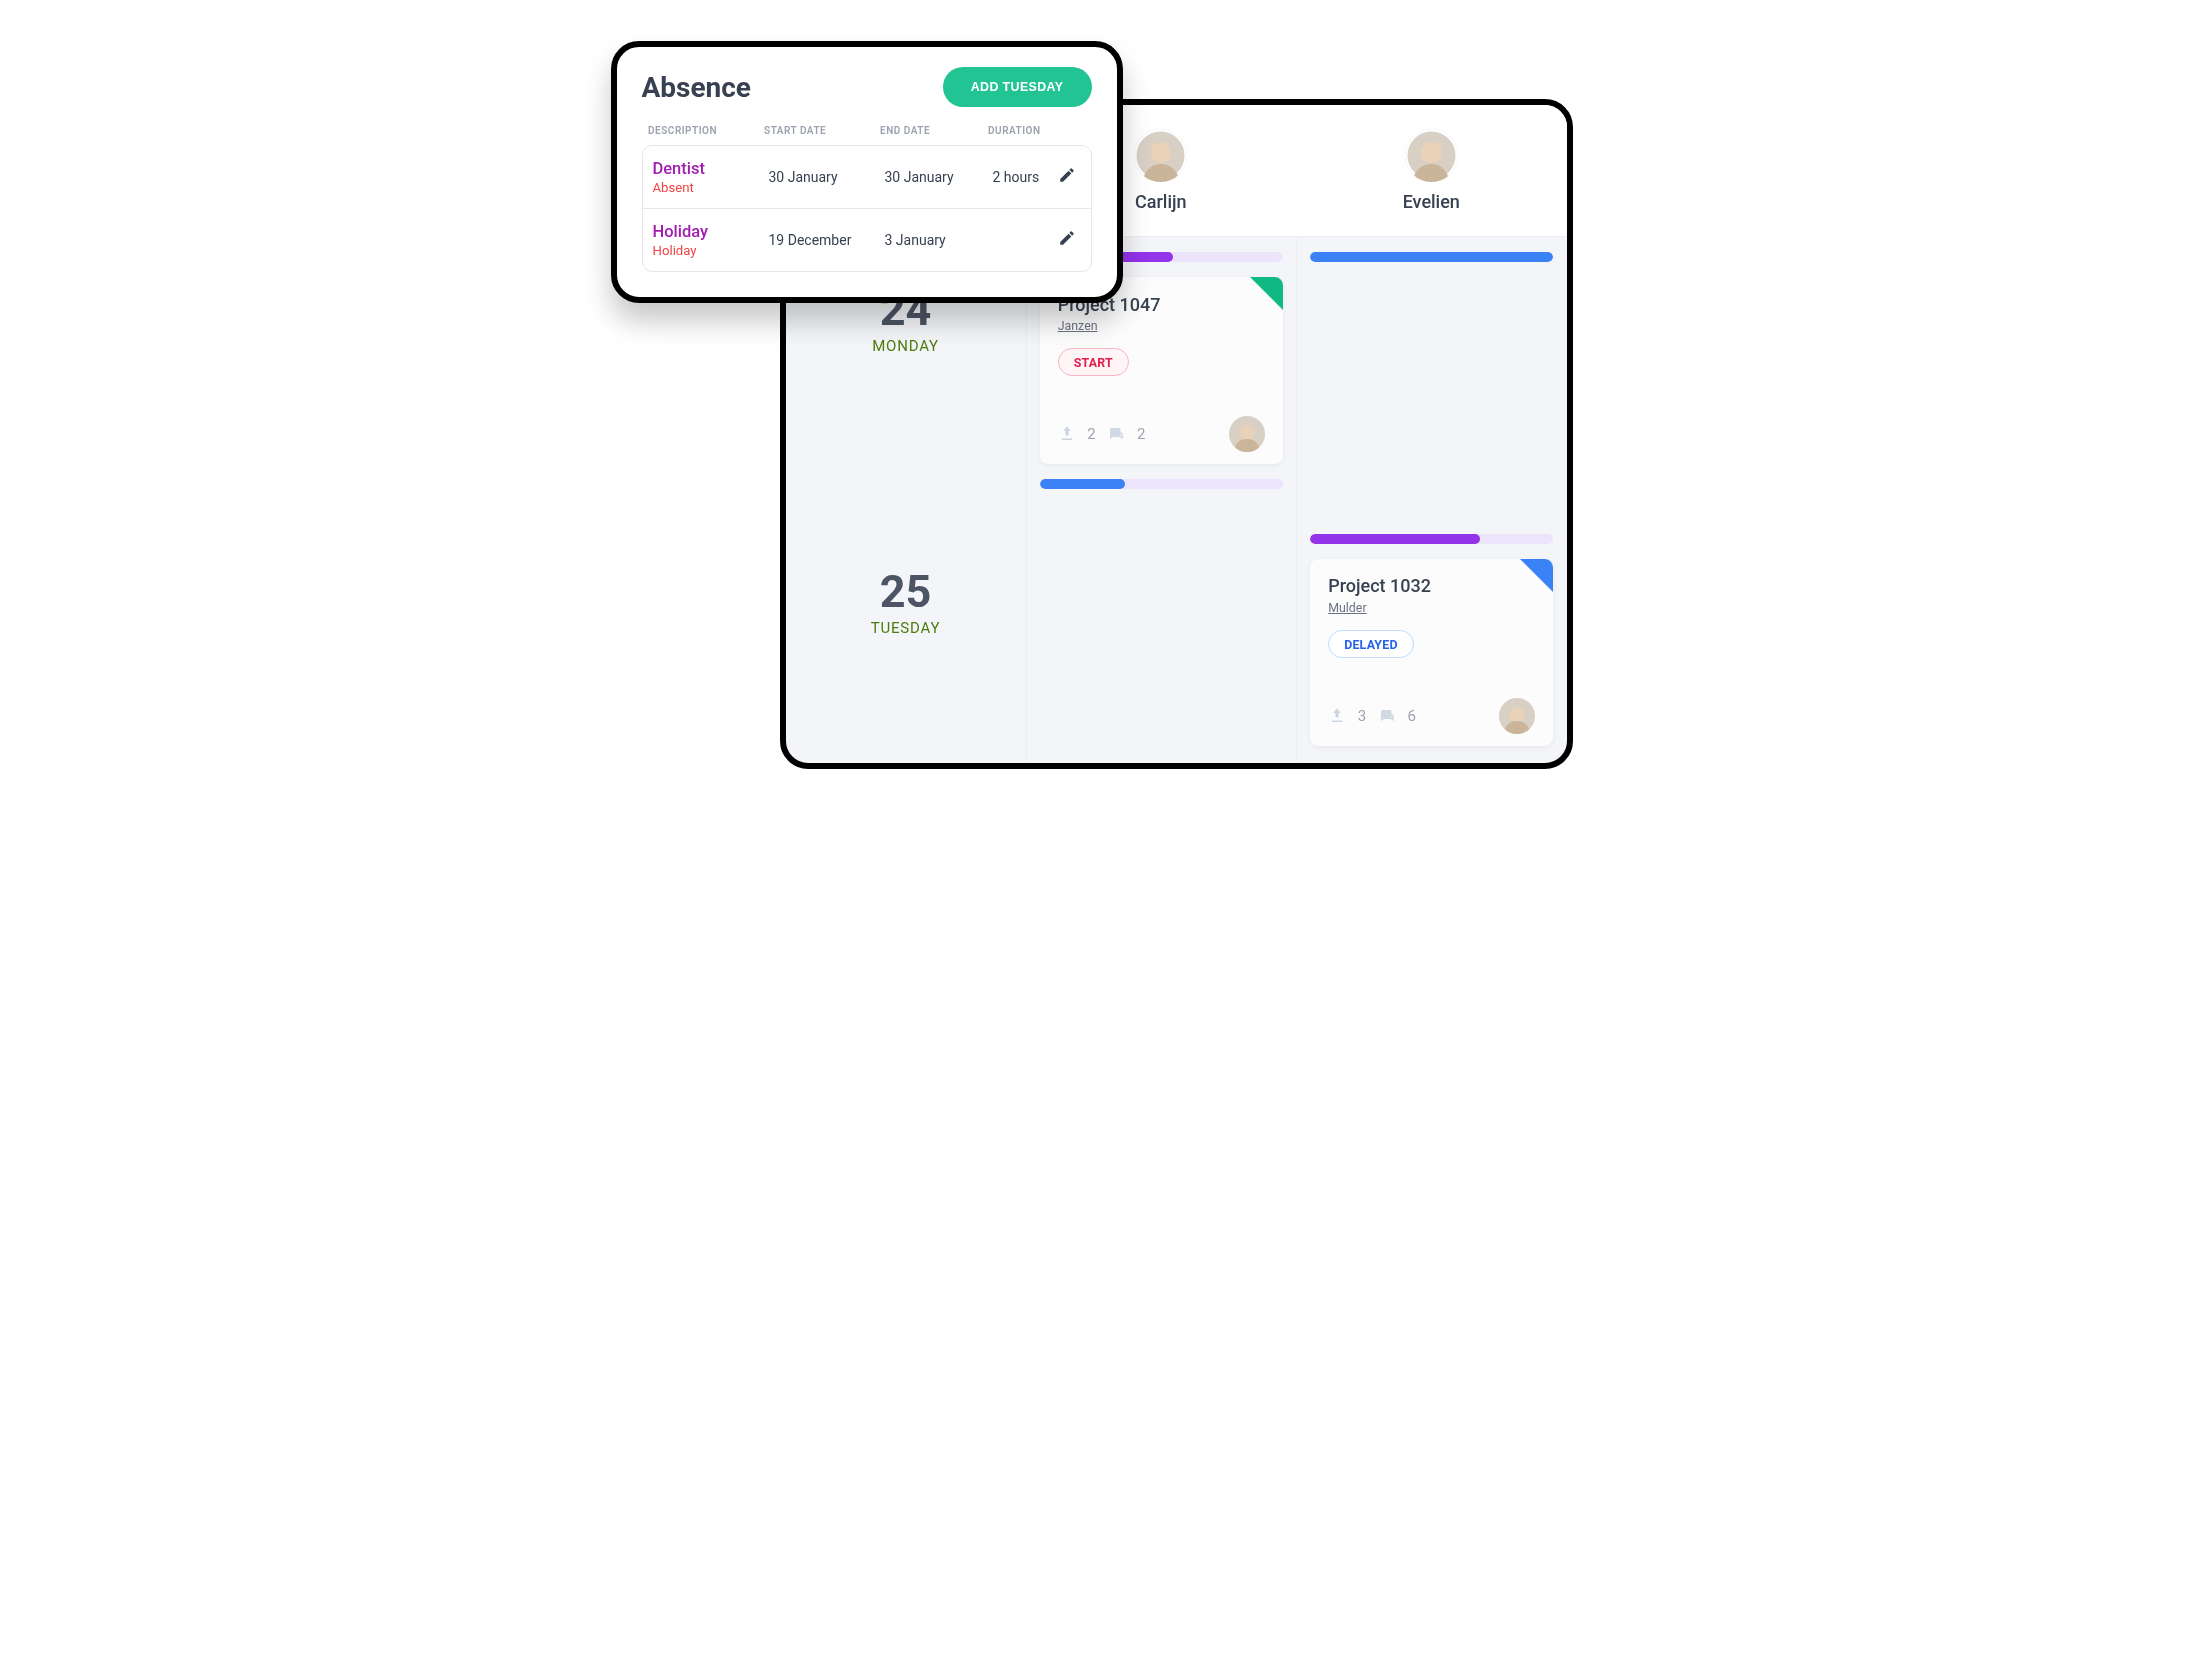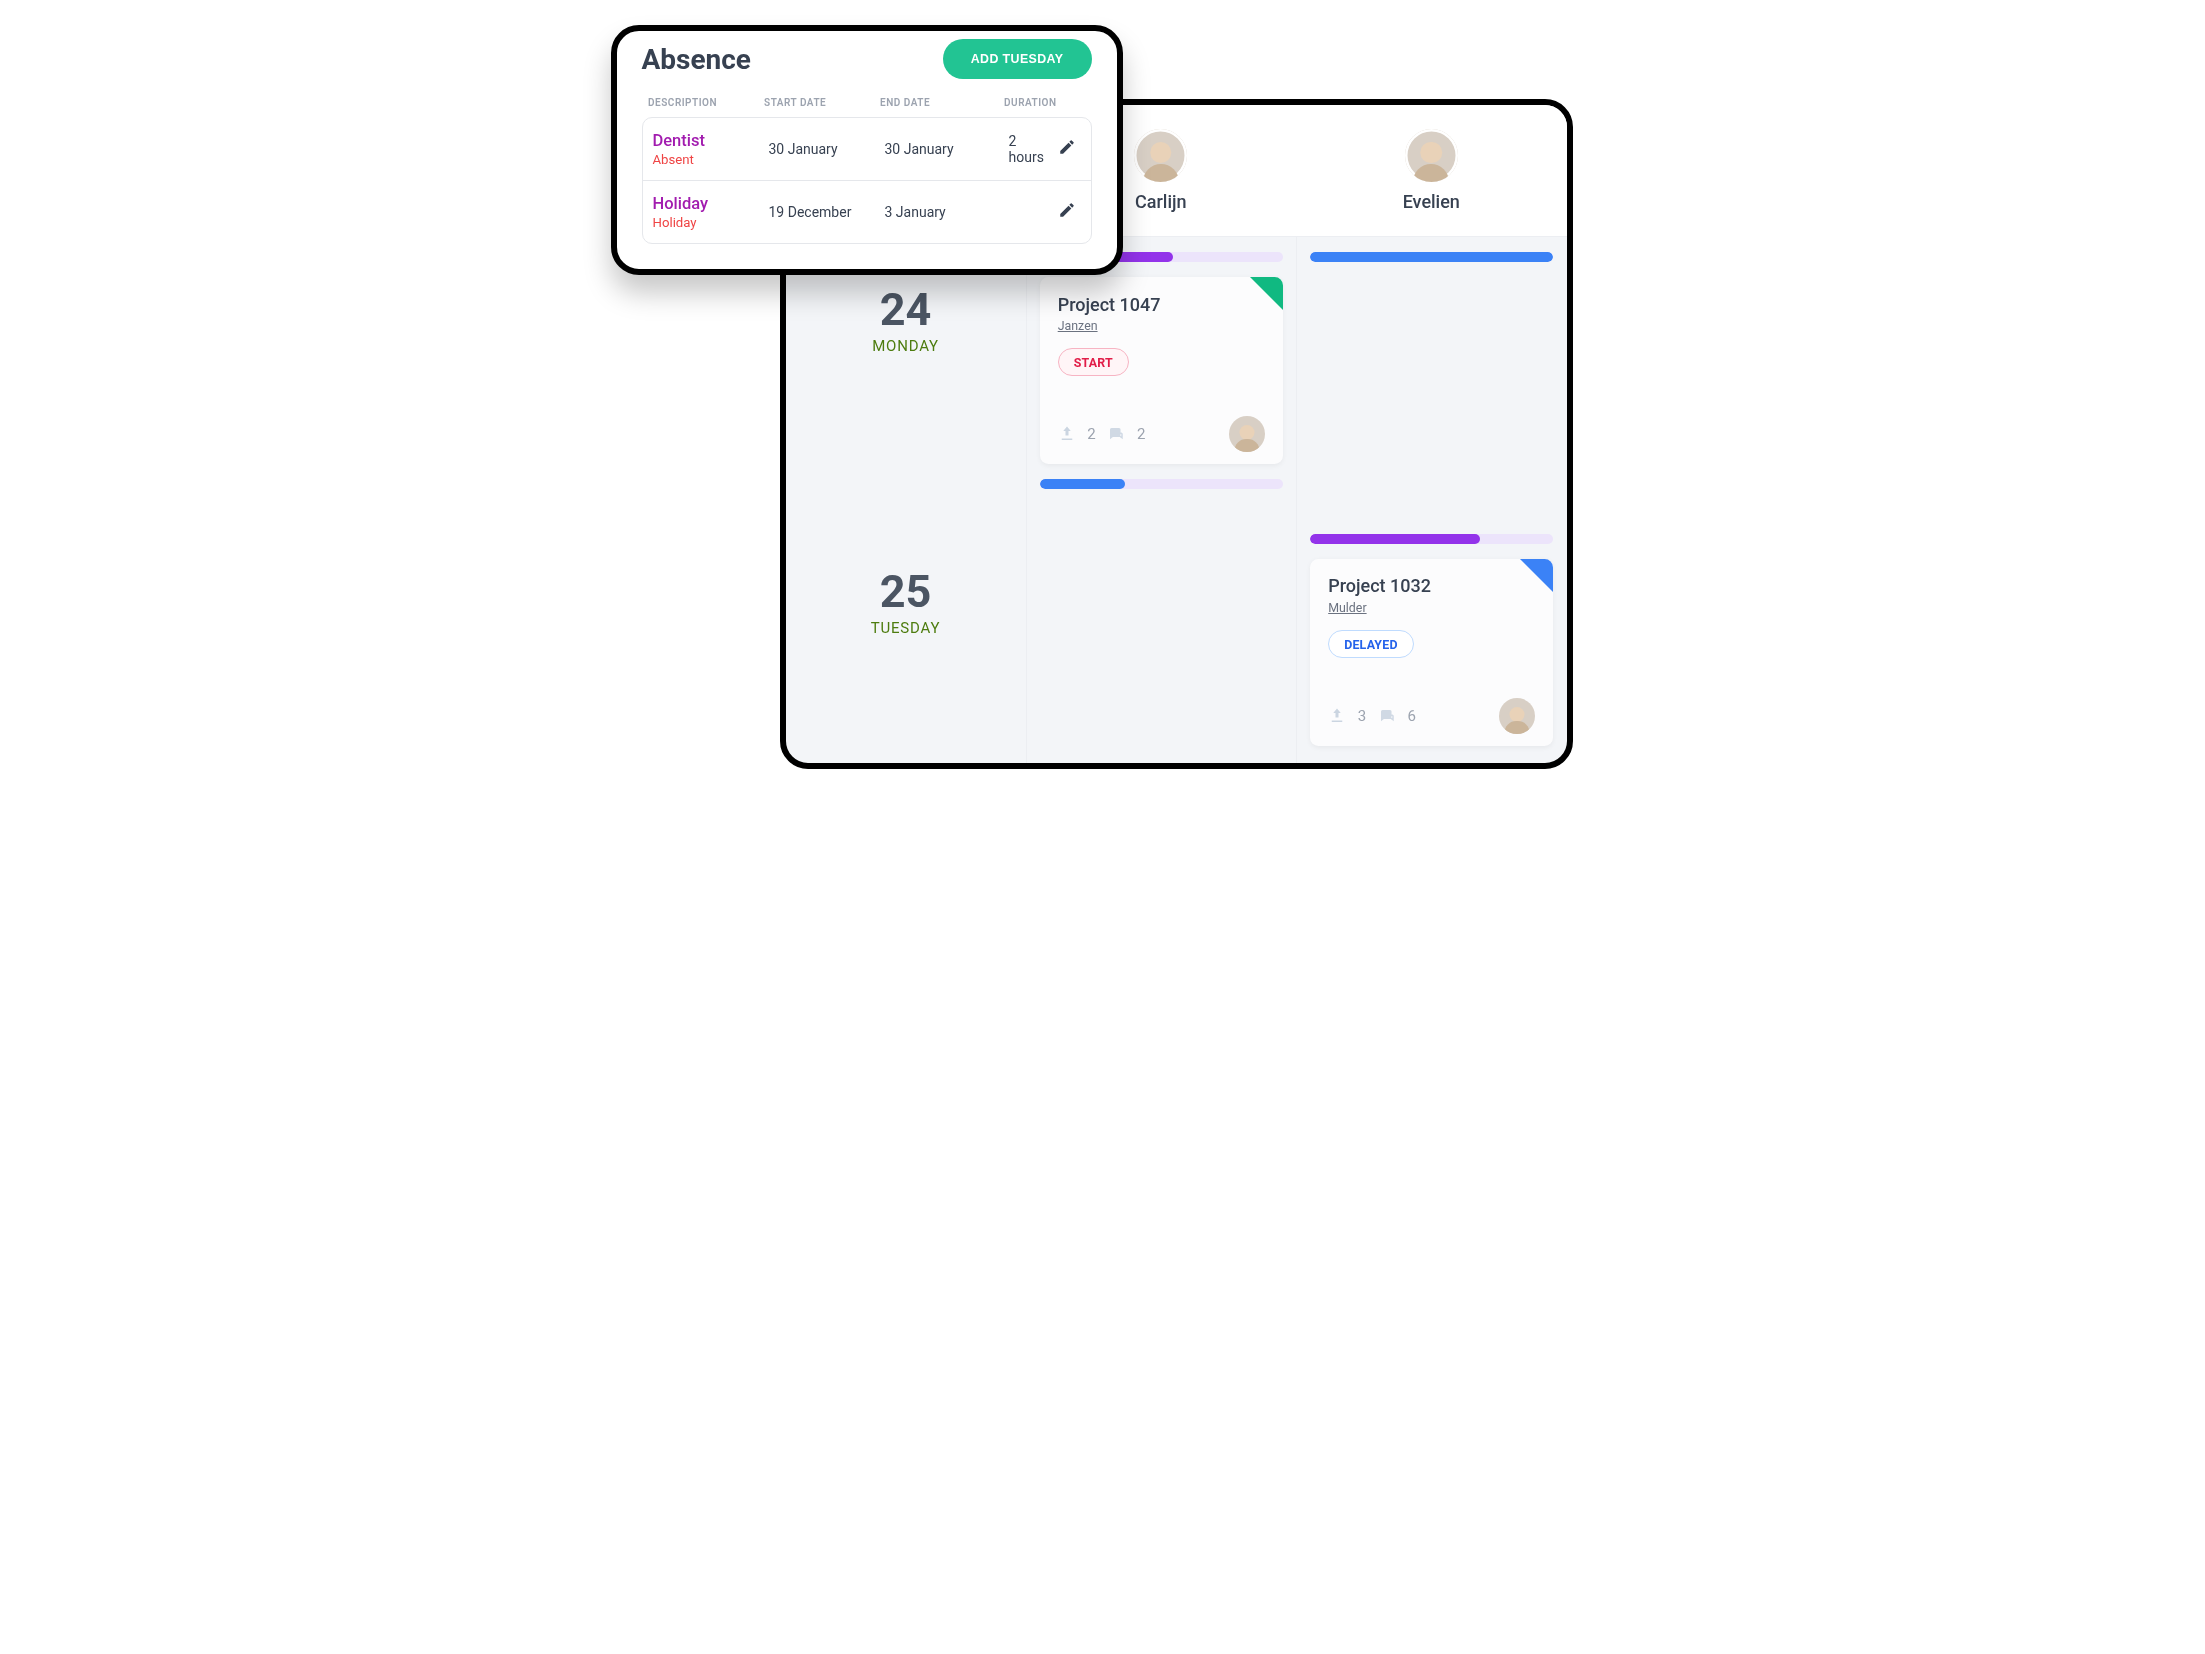--- a/index.html
+++ b/index.html
@@ -162,27 +162,27 @@
   }
   .mini-avatar::after {
     content:""; position:absolute; left:50%; bottom:-3.3px;
     width:25px; height:16.5px; background:#cbb59a;
     border-radius:11.6px 11.6px 0 0; transform:translateX(-50%);
   }
 
   
   .absence {
     position:absolute;
-    left:0; top:0;
+    left:0; top:16px;
     width:512px;
     background:#fff;
     border:6.6px solid #000;
     border-radius:28px;
     box-shadow:0 18px 28px rgba(0,0,0,.22);
-    padding:8px 25px 25px;
+    padding:20px 25px 25px;
     z-index:5;
   }
   .absence-head {
     display:flex; align-items:center; justify-content:space-between;
     margin-bottom:18px;
   }
   .absence-title {
     font-size:28px; font-weight:700; color:#374151;
   }
   .add-btn {
@@ -190,21 +190,21 @@
     border:none; border-radius:826px;
     padding:13.2px 28px;
     font-size:12.4px; font-weight:700; letter-spacing:0.4px;
     cursor:pointer;
   }
   .abs-cols {
     display:flex; padding:0 6.6px 8.3px;
     font-size:10px; font-weight:600; letter-spacing:0.5px;
     color:#9ca3af;
   }
-  .c1{width:116px;} .c2{width:116px;} .c3{width:124px;} .c4{flex:1;}
+  .c1{width:116px;} .c2{width:116px;} .c3{width:108px;} .c4{flex:1;}
   .abs-table { border:0.8px solid #e5e7eb; border-radius:10px; overflow:hidden; }
   .abs-row {
     display:flex; align-items:center;
     padding:13.2px 10px;
     border-top:0.8px solid #e5e7eb;
   }
   .abs-row:first-child{ border-top:none; }
   .abs-desc { font-size:16.5px; font-weight:500; color:#a21caf; }
   .abs-tag  { font-size:13.2px; color:#ef4444; margin-top:1.7px; }
   .abs-cell { font-size:14px; color:#374151; }

